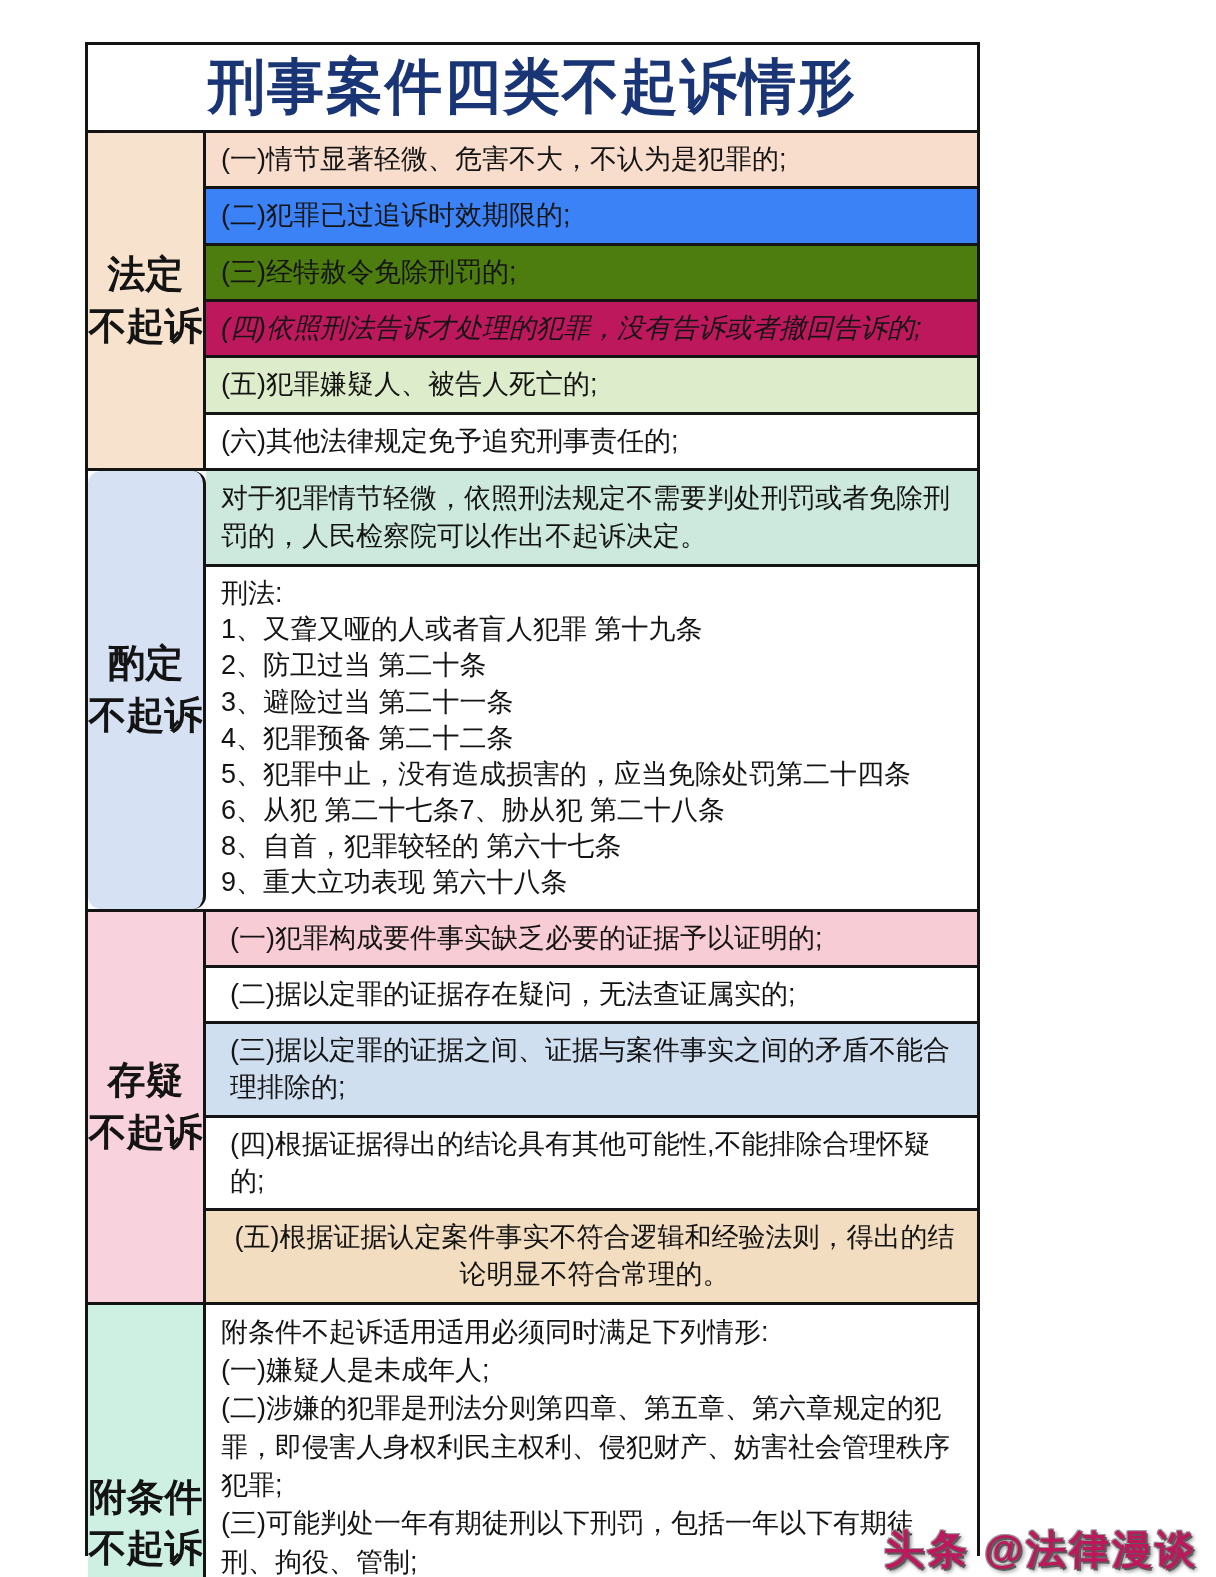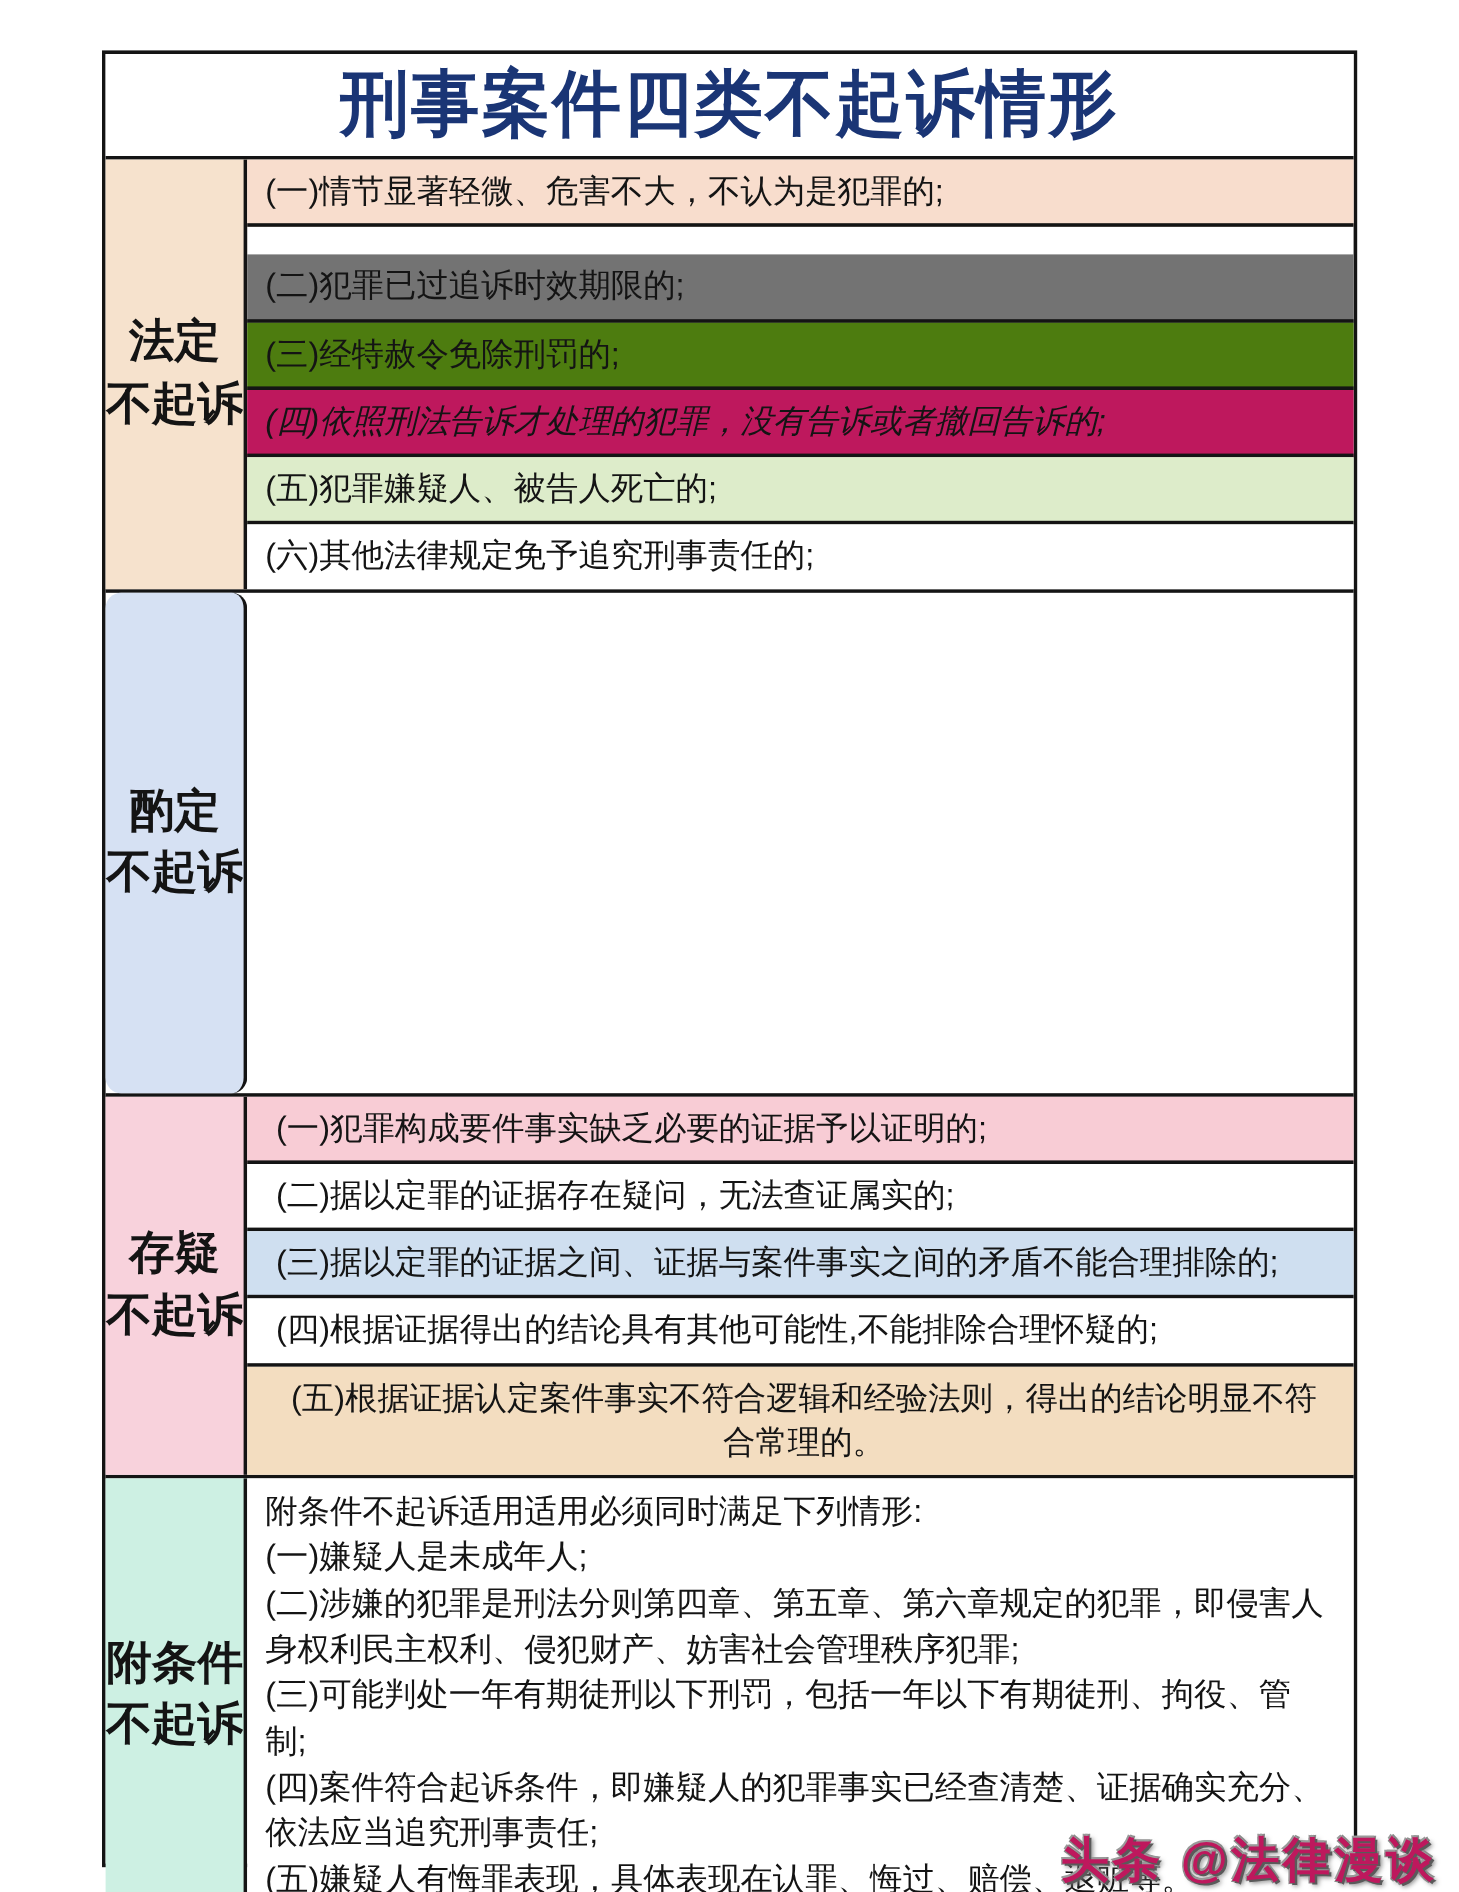--- a/index.html
+++ b/index.html
@@ -1,21 +1,21 @@
 <!DOCTYPE html>
 <html><head>
 <meta charset="utf-8">
 <style>
   * { margin:0; padding:0; box-sizing:border-box; }
   html,body { width:1216px; height:1577px; background:#ffffff; overflow:hidden;
               font-family:"Liberation Sans", sans-serif; }
   .canvas { position:relative; width:1216px; height:1577px; background:#ffffff; }
 
   .infographic-table {
-    position:absolute; left:85px; top:42px; width:1046px; height:1514px;
+    position:absolute; left:85px; top:42px; width:895px; height:1514px;
     border:3px solid #141414; background:#ffffff;
     display:flex; flex-direction:column;
   }
 
   .title-row {
     height:88px; flex:0 0 88px; border-bottom:3px solid #141414;
     display:flex; align-items:center; justify-content:center; background:#ffffff;
   }
   .title-text {
     font-size:57px; font-weight:800; color:#1a3575; letter-spacing:2px;
@@ -71,31 +71,43 @@
 
     <div class="title-row">
       <div class="title-text">刑事案件四类不起诉情形</div>
     </div>
 
     <div class="section sec-1">
       <div class="section-header" style="background-color: rgb(246, 226, 205);">法定
 不起诉</div>
       <div class="section-body">
         <div class="cell cell-0" style="background-color: rgb(248, 221, 205);">(一)情节显著轻微、危害不大，不认为是犯罪的;</div>
-        <div class="cell cell-1" style="background-color: #737373; margin-top: 23px;">(二)犯罪已过追诉时效期限的;</div>
+        <div class="cell cell-1" style="background-color: #3b82f6;">(二)犯罪已过追诉时效期限的;</div>
         <div class="cell cell-2" style="background-color: #4d7c0f;">(三)经特赦令免除刑罚的;</div>
         <div class="cell cell-3" style="background-color: #be185d; font-style: italic;">(四)依照刑法告诉才处理的犯罪，没有告诉或者撤回告诉的;</div>
         <div class="cell cell-4" style="background-color: rgb(221, 236, 202);">(五)犯罪嫌疑人、被告人死亡的;</div>
         <div class="cell cell-5" style="background-color: rgb(255, 255, 255);">(六)其他法律规定免予追究刑事责任的;</div>
       </div>
     </div>
 
     <div class="section sec-2">
       <div class="section-header" style="background-color: rgb(214, 225, 243); border-radius: 13px;">酌定
 不起诉</div>
+      <div class="section-body">
+        <div class="cell cell-0" style="background-color: rgb(205, 233, 221);">对于犯罪情节轻微，依照刑法规定不需要判处刑罚或者免除刑罚的，人民检察院可以作出不起诉决定。</div>
+        <div class="cell cell-1" style="background-color: rgb(255, 255, 255);">刑法:
+1、又聋又哑的人或者盲人犯罪 第十九条
+2、防卫过当 第二十条
+3、避险过当 第二十一条
+4、犯罪预备 第二十二条
+5、犯罪中止，没有造成损害的，应当免除处罚第二十四条
+6、从犯 第二十七条7、胁从犯 第二十八条
+8、自首，犯罪较轻的 第六十七条
+9、重大立功表现 第六十八条</div>
+      </div>
     </div>
 
     <div class="section sec-3">
       <div class="section-header" style="background-color: rgb(248, 210, 220);">存疑
 不起诉</div>
       <div class="section-body">
         <div class="cell cell-0" style="background-color: rgb(248, 204, 213);">(一)犯罪构成要件事实缺乏必要的证据予以证明的;</div>
         <div class="cell cell-1" style="background-color: rgb(255, 255, 255);">(二)据以定罪的证据存在疑问，无法查证属实的;</div>
         <div class="cell cell-2" style="background-color: rgb(207, 223, 240);">(三)据以定罪的证据之间、证据与案件事实之间的矛盾不能合理排除的;</div>
         <div class="cell cell-3" style="background-color: rgb(255, 255, 255);">(四)根据证据得出的结论具有其他可能性,不能排除合理怀疑的;</div>

